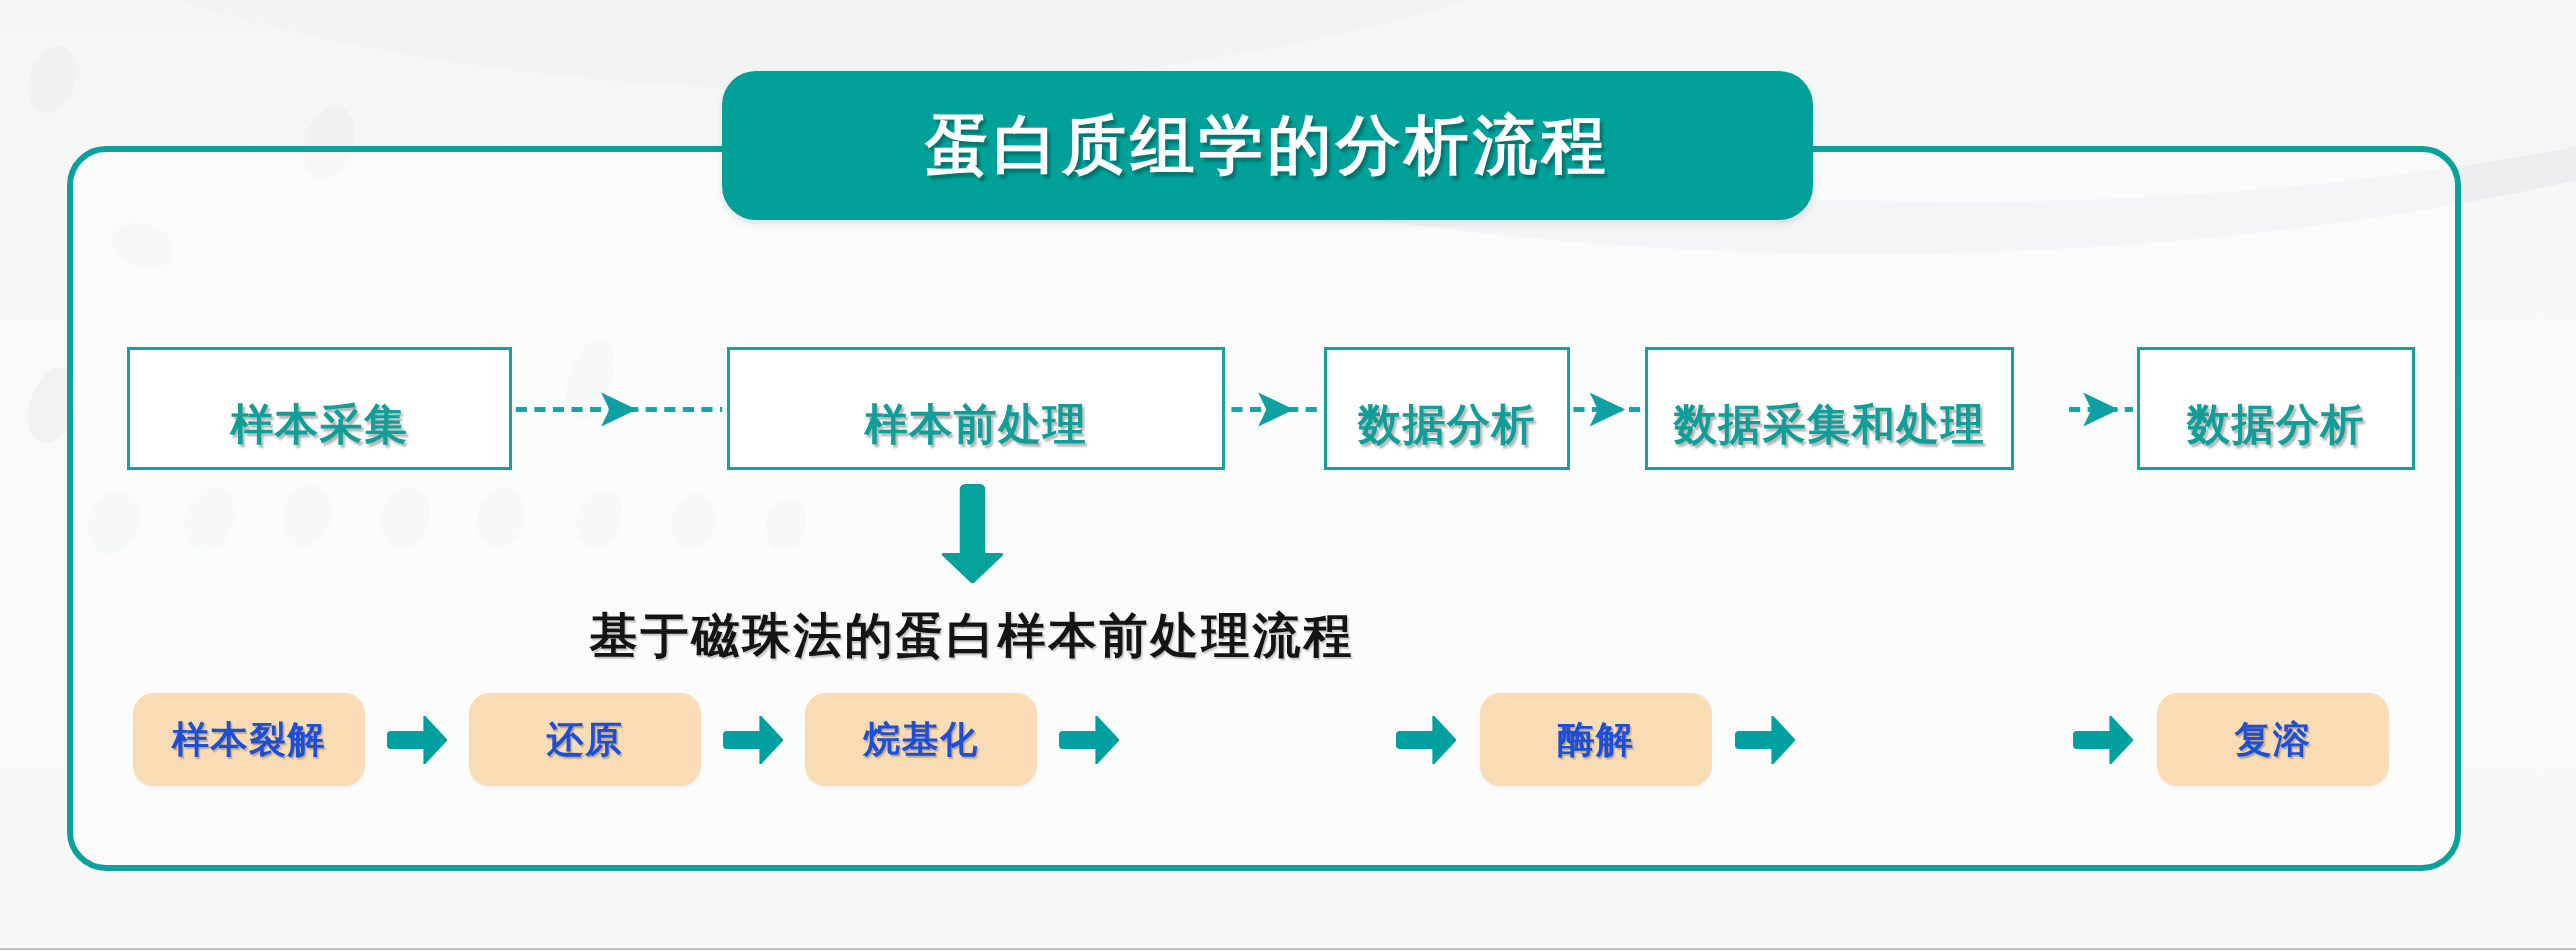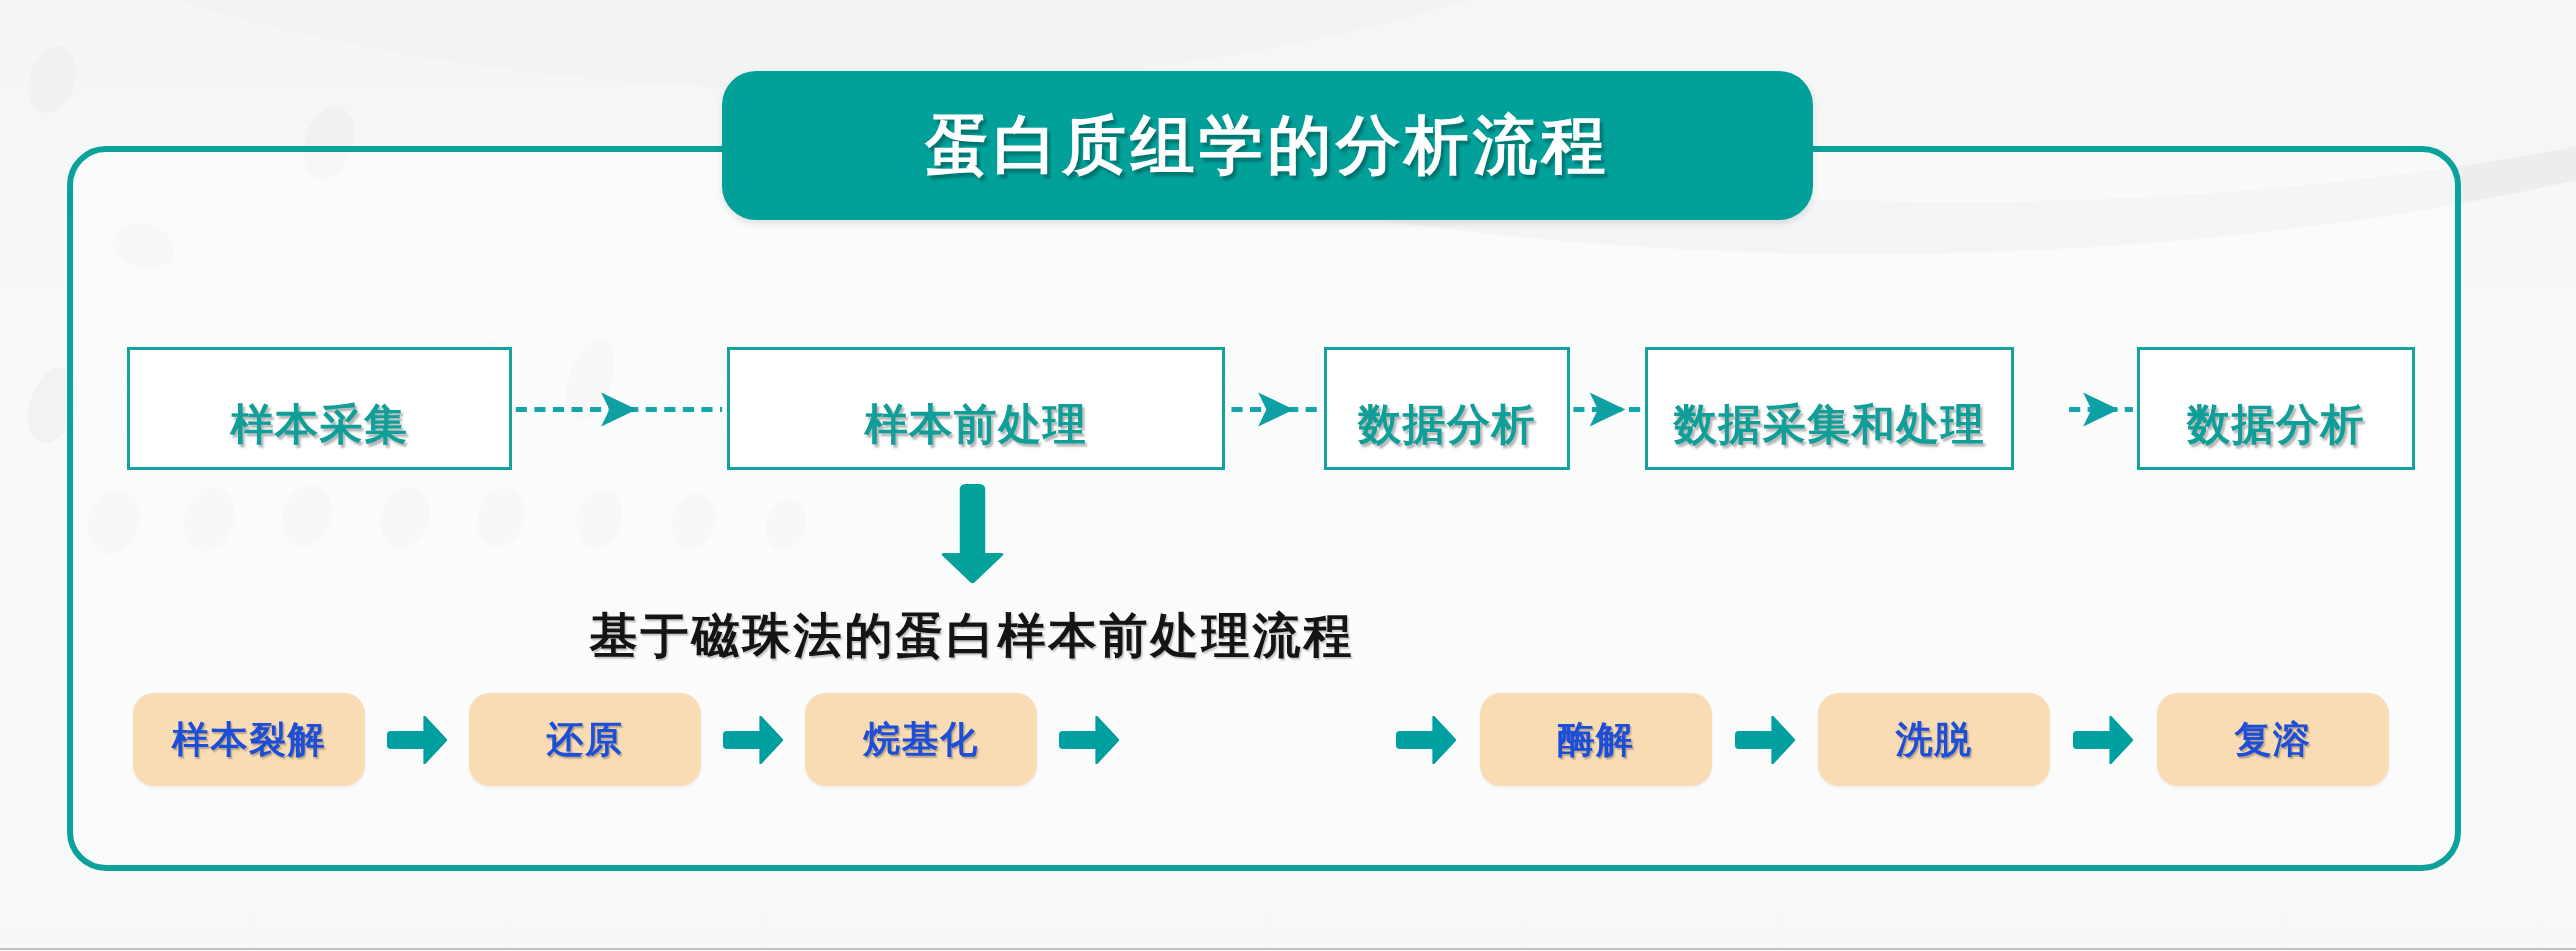--- a/index.html
+++ b/index.html
@@ -179,23 +179,20 @@
   </div>
   <div class="sbox" style="left:469px;">
     <span>还原</span>
   </div>
   <div class="sbox" style="left:805px;">
     <span>烷基化</span>
   </div>
   <div class="sbox" style="left:1480px;">
     <span>酶解</span>
   </div>
-  <div class="sbox" style="left:1818px;">
-    <span>洗脱</span>
-  </div>
   <div class="sbox" style="left:2157px;">
     <span>复溶</span>
   </div>
 
   <div class="step-arrow" style="left:387px;">
     <svg width="60" height="48" viewBox="0 0 80 64">
       <rect x="0" y="20" width="52" height="24" rx="5" fill="#01a0a0"></rect>
       <polygon points="50,1 79,32 50,63" fill="#01a0a0" stroke="#01a0a0" stroke-width="3" stroke-linejoin="round"></polygon>
     </svg>
   </div>

